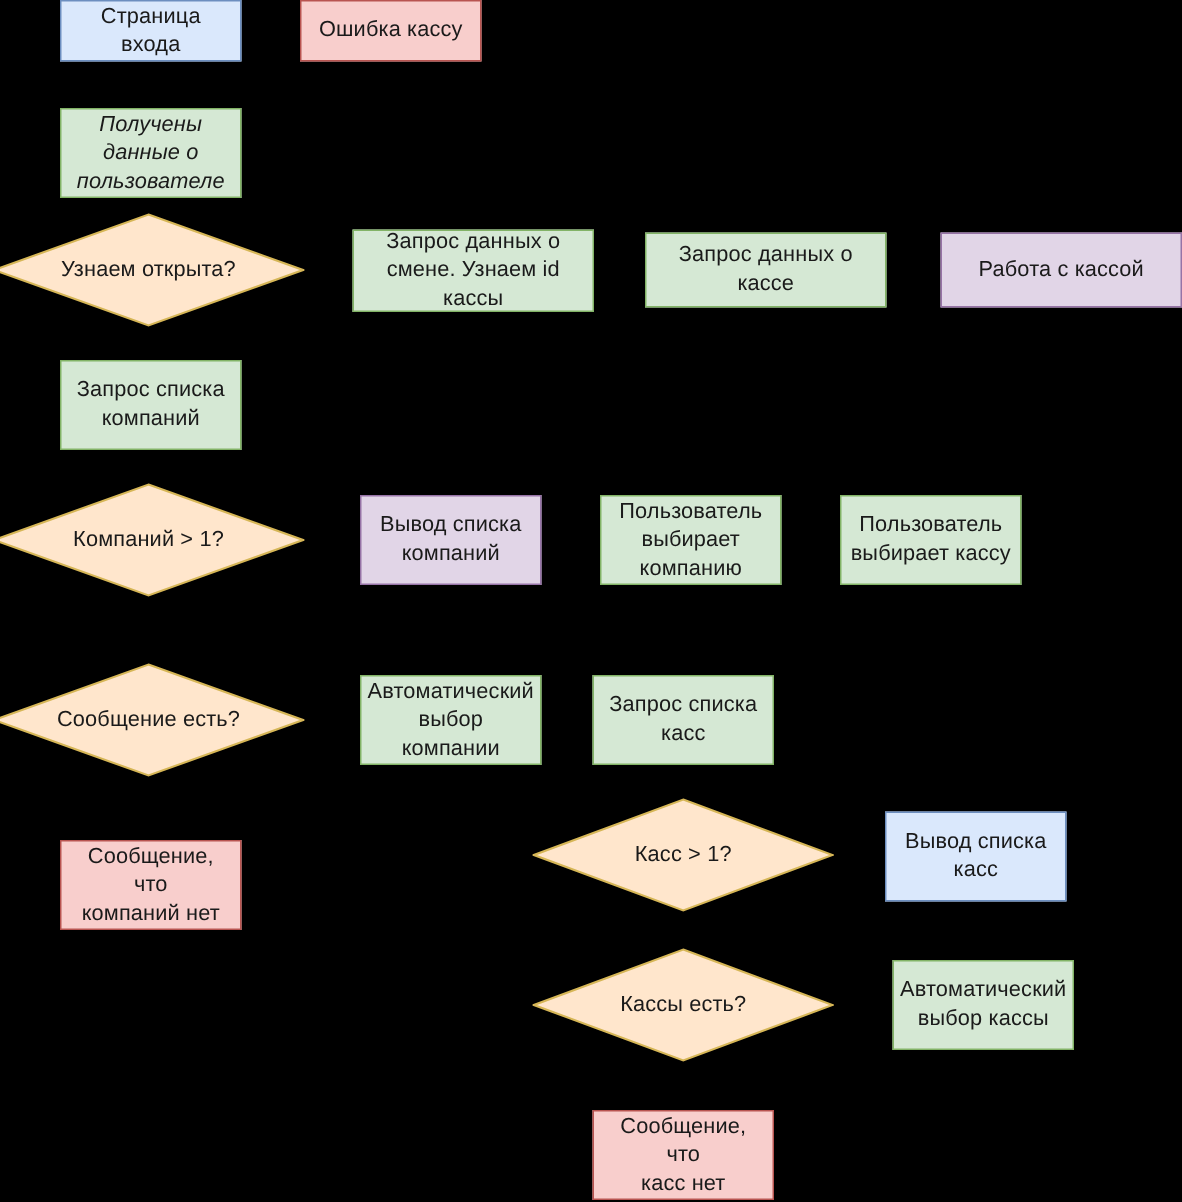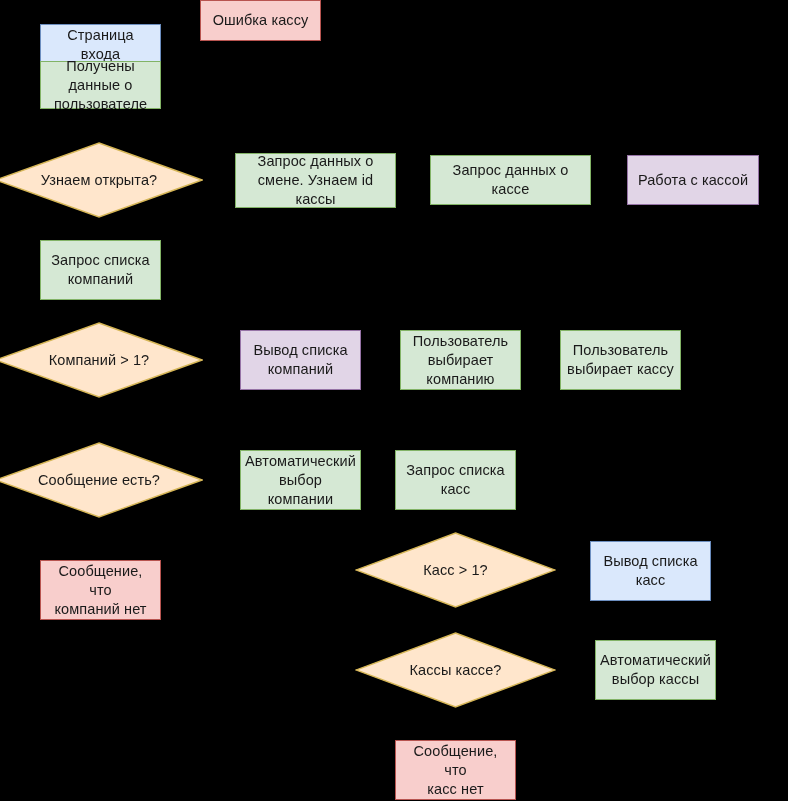--- a/index.html
+++ b/index.html
@@ -55,47 +55,47 @@
   }
   .shape-diamond .label {
     position: relative;
     z-index: 2;
   }
 </style>
 </head>
 <body>
 
 <div id="canvas" style="width: 788px; height: 801px; background: rgb(0, 0, 0);">
-    <div class="node shape-box fill-blue" style="left: 40px; top: 0px; width: 121px; height: 41px; margin-top: 24px;">
+    <div class="node shape-box fill-blue" style="left: 40px; top: 0px; width: 121px; height: 41px;">
       <span class="label">Страница входа</span>
     </div>
     <div class="node shape-box fill-pink" style="left: 200px; top: 0px; width: 121px; height: 41px;">
       <span class="label">Ошибка кассу</span>
     </div>
-    <div class="node shape-box fill-green" style="left: 40px; top: 61px; width: 121px; height: 48px;">
+    <div class="node shape-box fill-green" style="left: 40px; top: 72px; width: 121px; height: 60px; font-style: italic;">
       <span class="label">Получены
 данные о
 пользователе</span>
     </div>
     <div class="node shape-diamond" style="left: -5px; top: 142px; width: 208px; height: 76px;">
       <svg class="diamond-svg" viewBox="0 0 208 76" preserveAspectRatio="none">
         <polygon points="104,1 207,38 104,75 1,38" fill="#ffe6cc" stroke="#d6b656" stroke-width="1.4"></polygon>
       </svg>
       <span class="label">Узнаем открыта?</span>
     </div>
     <div class="node shape-box fill-green" style="left: 235px; top: 153px; width: 161px; height: 55px;">
       <span class="label">Запрос данных о
 смене. Узнаем id
 кассы</span>
     </div>
     <div class="node shape-box fill-green" style="left: 430px; top: 155px; width: 161px; height: 50px;">
       <span class="label">Запрос данных о
 кассе</span>
     </div>
-    <div class="node shape-box fill-purple" style="left: 627px; top: 155px; width: 132px; height: 50px;">
+    <div class="node shape-box fill-purple" style="left: 627px; top: 155px; width: 161px; height: 50px;">
       <span class="label">Работа с кассой</span>
     </div>
     <div class="node shape-box fill-green" style="left: 40px; top: 240px; width: 121px; height: 60px;">
       <span class="label">Запрос списка
 компаний</span>
     </div>
     <div class="node shape-diamond" style="left: -5px; top: 322px; width: 208px; height: 76px;">
       <svg class="diamond-svg" viewBox="0 0 208 76" preserveAspectRatio="none">
         <polygon points="104,1 207,38 104,75 1,38" fill="#ffe6cc" stroke="#d6b656" stroke-width="1.4"></polygon>
       </svg>
@@ -139,21 +139,21 @@
       <span class="label">Касс &gt; 1?</span>
     </div>
     <div class="node shape-box fill-blue" style="left: 590px; top: 541px; width: 121px; height: 60px;">
       <span class="label">Вывод списка
 касс</span>
     </div>
     <div class="node shape-diamond" style="left: 355px; top: 632px; width: 201px; height: 76px;">
       <svg class="diamond-svg" viewBox="0 0 201 76" preserveAspectRatio="none">
         <polygon points="100.5,1 200,38 100.5,75 1,38" fill="#ffe6cc" stroke="#d6b656" stroke-width="1.4"></polygon>
       </svg>
-      <span class="label">Кассы кассе?</span>
+      <span class="label">Кассы есть?</span>
     </div>
     <div class="node shape-box fill-green" style="left: 595px; top: 640px; width: 121px; height: 60px;">
       <span class="label">Автоматический
 выбор кассы</span>
     </div>
     <div class="node shape-box fill-pink" style="left: 395px; top: 740px; width: 121px; height: 60px;">
       <span class="label">Сообщение, что
 касс нет</span>
     </div>
   </div>

